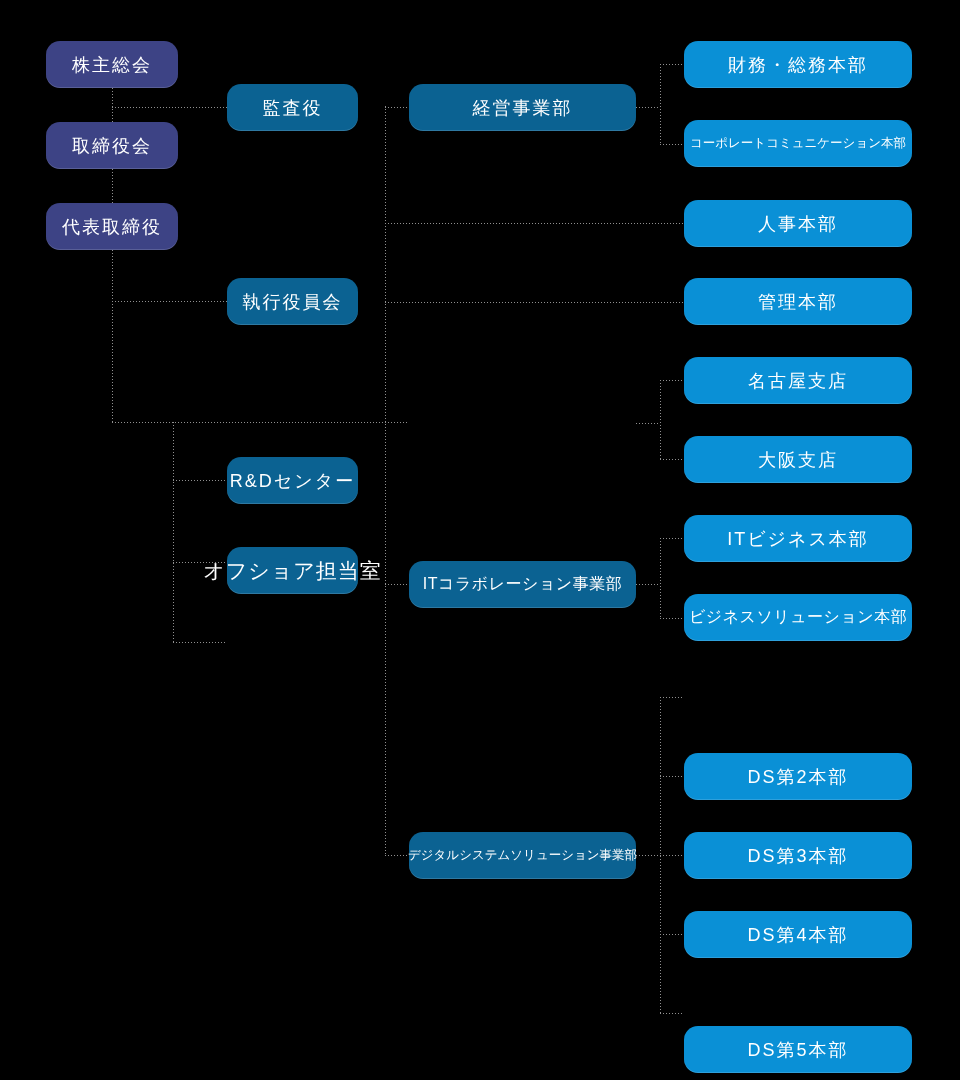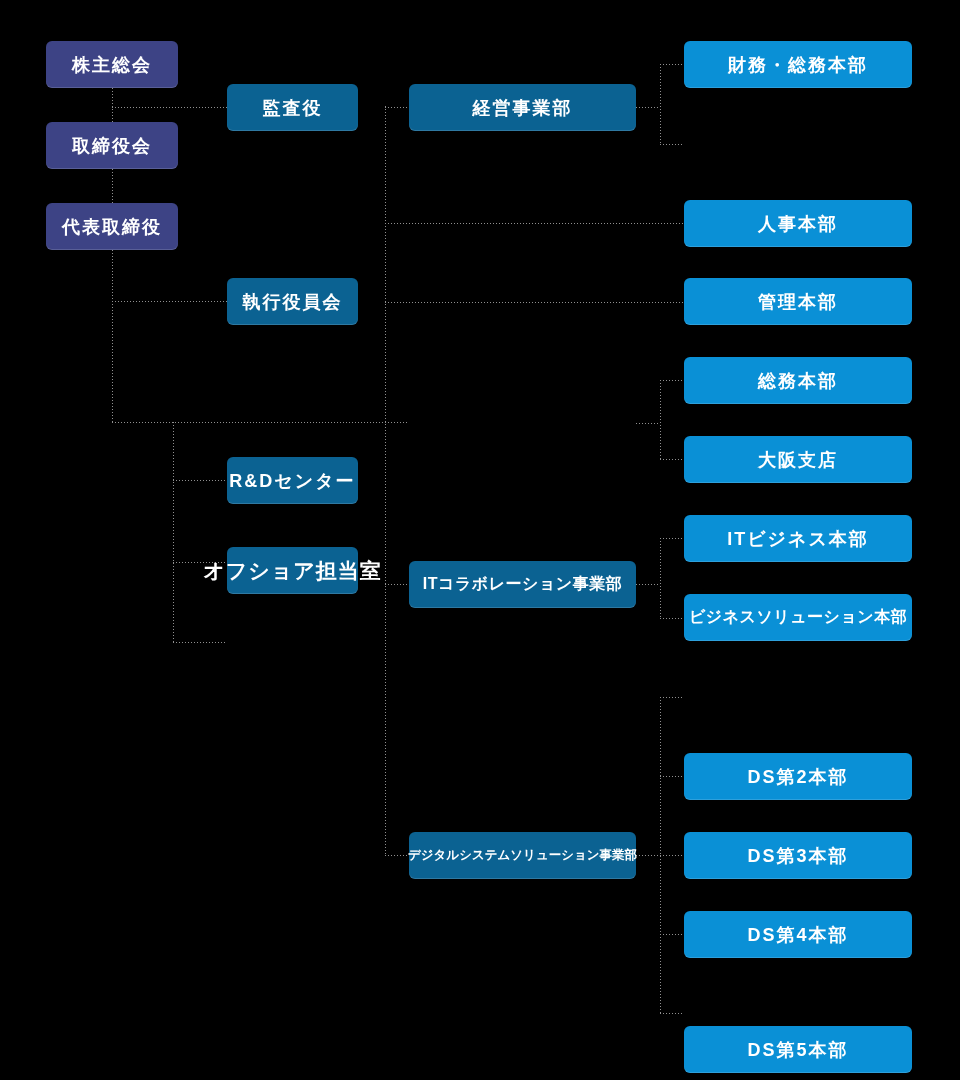--- a/index.html
+++ b/index.html
@@ -3,22 +3,22 @@
 <meta charset="utf-8">
 <style>
   html,body{margin:0;padding:0;background:#000;}
   .stage{
     position:relative;width:960px;height:1080px;background:#000;
     font-family:"Liberation Sans",sans-serif;overflow:hidden;
   }
   .box{
     position:absolute;height:47px;box-sizing:border-box;
     display:flex;align-items:center;justify-content:center;
-    color:#fff;font-size:18px;font-weight:700;letter-spacing:2px;
-    white-space:nowrap;border-radius:6px;text-align:center;
+    color:#fff;font-size:18px;font-weight:400;letter-spacing:2px;
+    white-space:nowrap;border-radius:14px;text-align:center;
     box-shadow:inset 0 -1px 0 rgba(255,255,255,.15);
   }
   .navy{background:#3d4385;}
   .teal{background:#0b6292;}
   .blue{background:#0a90d6;}
   .w1{width:132px;}
   .w2{width:131px;}
   .w3{width:227px;}
   .w4{width:228px;}
   .sz-m{font-size:21px;letter-spacing:1px;margin-top:8px;}
@@ -79,23 +79,24 @@
   <div class="box teal w2" style="left:227px;top:84px">監査役</div>
   <div class="box teal w2" style="left:227px;top:278px">執行役員会</div>
   <div class="box teal w2" style="left:227px;top:457px">R&amp;Dセンター</div>
   <div class="box teal w2 sz-m" style="left:227px;top:539px">オフショア担当室</div>
 
   <div class="box teal w3" style="left:409px;top:84px">経営事業部</div>
   <div class="box teal w3 sz-s" style="left:409px;top:832px">デジタルシステムソリューション事業部</div>
   <div class="box teal w3 sz-m2" style="left:409px;top:561px">ITコラボレーション事業部</div>
 
   <div class="box blue w4" style="left:684px;top:41px">財務・総務本部</div>
+  <div class="box blue w4 sz-s" style="left:684px;top:120px">コーポレートコミュニケーション本部</div>
   <div class="box blue w4" style="left:684px;top:200px">人事本部</div>
   <div class="box blue w4" style="left:684px;top:278px">管理本部</div>
-  <div class="box blue w4" style="left:684px;top:357px">総務本部</div>
+  <div class="box blue w4" style="left:684px;top:357px">名古屋支店</div>
   <div class="box blue w4" style="left:684px;top:436px">大阪支店</div>
   <div class="box blue w4" style="left:684px;top:515px">ITビジネス本部</div>
   <div class="box blue w4 sz-m2" style="left:684px;top:594px">ビジネスソリューション本部</div>
   <div class="box blue w4" style="left:684px;top:753px">DS第2本部</div>
   <div class="box blue w4" style="left:684px;top:832px">DS第3本部</div>
   <div class="box blue w4" style="left:684px;top:911px">DS第4本部</div>
   <div class="box blue w4" style="left:684px;top:1026px">DS第5本部</div>
 
 </div>
 

